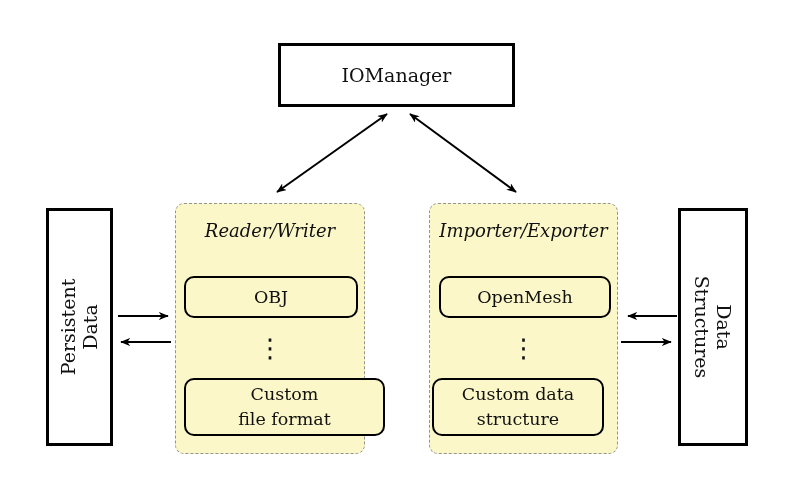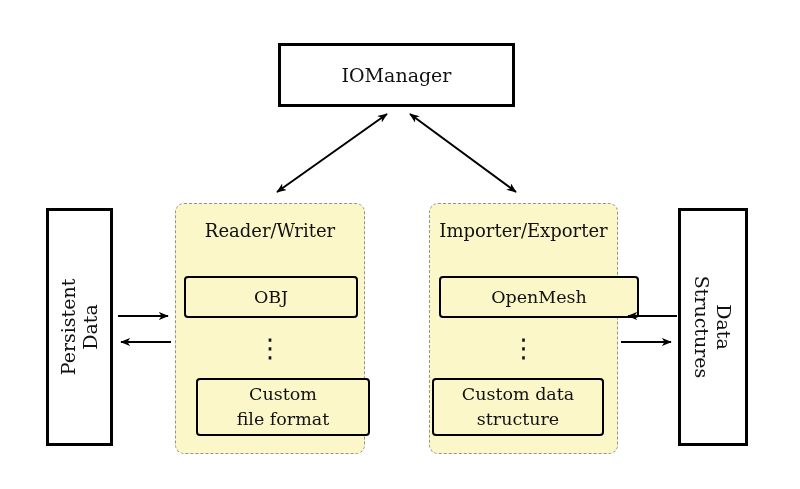--- a/index.html
+++ b/index.html
@@ -52,37 +52,38 @@
     border-radius: 9px;
   }
   .group.left  { left: 175px; top: 203px; width: 190px; height: 251px; }
   .group.right { left: 429px; top: 203px; width: 189px; height: 251px; }
   .group-title {
     position: absolute;
     top: 16px; left: 0; right: 0;
     text-align: center;
     font-size: 18px;
     white-space: nowrap;
+    font-style: italic;
   }
   .inner {
     position: absolute;
     box-sizing: border-box;
     background: #fbf7c8;
     border: 2.5px solid #000000;
-    border-radius: 4px;
+    border-radius: 10px;
     display: flex;
     align-items: center;
     justify-content: center;
     text-align: center;
     font-size: 17.5px;
     line-height: 25px;
   }
   .inner.top    { left: 8px;  top: 72px;  width: 174px; height: 42px; }
-  .inner.bottom { left: 20px;  top: 174px; width: 174px; height: 58px; }
-  .group.right .inner.top    { left: 9px; width: 200px; }
+  .inner.bottom { left: 8px;  top: 174px; width: 201px; height: 58px; }
+  .group.right .inner.top    { left: 9px; width: 172px; }
   .group.right .inner.bottom { left: 2px; width: 172px; }
   .label { white-space: pre-line; }
   .ellipsis {
     position: absolute;
     left: 0; right: 0;
     top: 118px;
     height: 52px;
     display: flex;
     align-items: center;
     justify-content: center;

